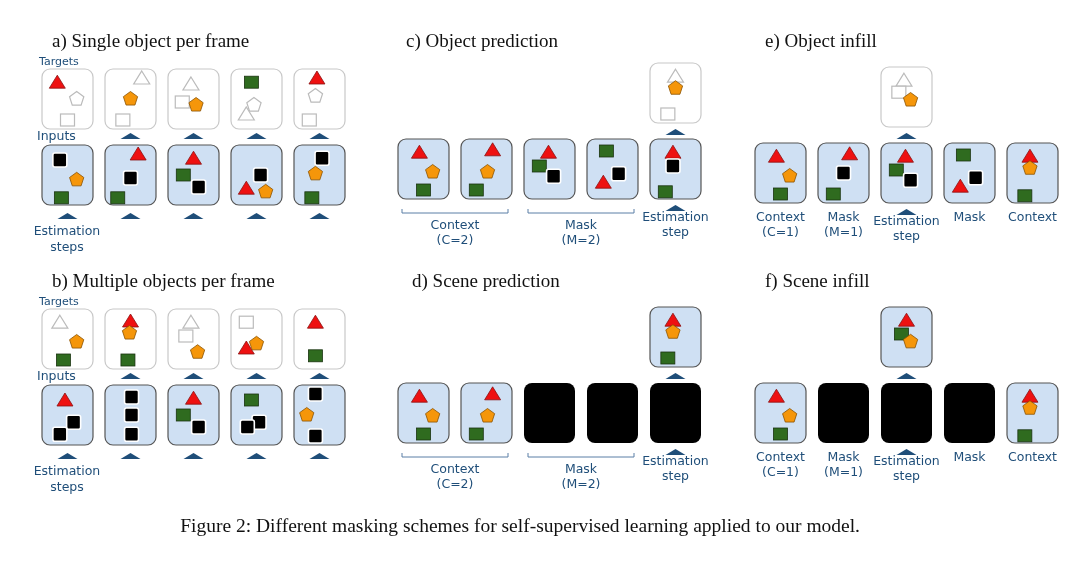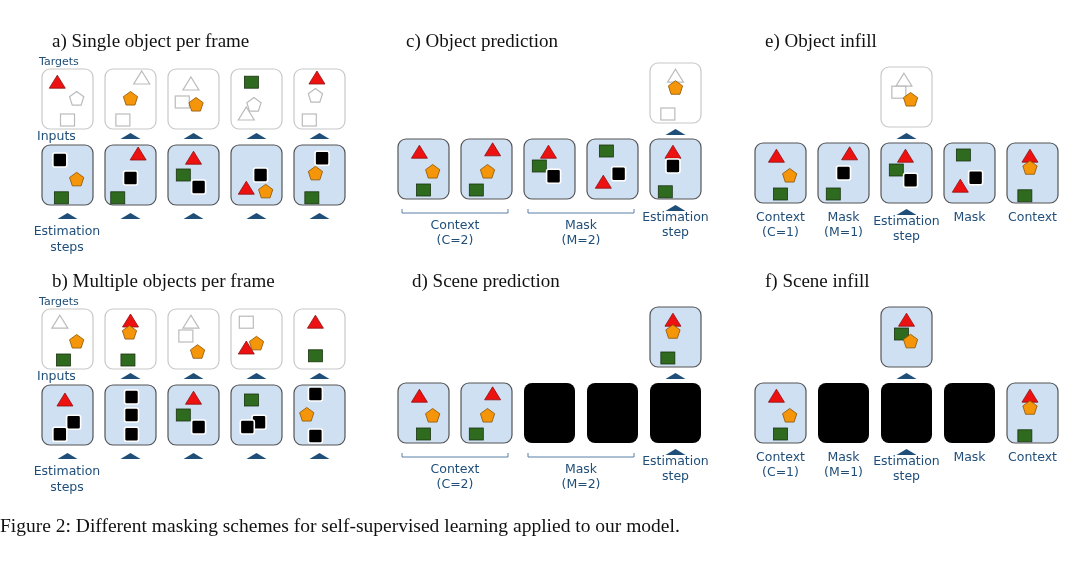--- a/index.html
+++ b/index.html
@@ -1,21 +1,21 @@
 <!DOCTYPE html>
 <html><head>
 <meta charset="utf-8">
 <style>
   html,body{margin:0;padding:0;background:#fff;}
   body{width:1080px;height:567px;position:relative;overflow:hidden;}
   #fig{position:absolute;left:0;top:0;}
   .ptitle{font-family:"Liberation Serif","DejaVu Serif",serif;font-size:19px;fill:#111;}
   .lbl{font-family:"DejaVu Sans","Liberation Sans",sans-serif;font-size:12.5px;fill:#1f4e79;}
   .small{font-family:"DejaVu Sans","Liberation Sans",sans-serif;font-size:11px;fill:#1f4e79;}
-  .caption{position:absolute;left:0;width:860px;top:515px;text-align:left;
+  .caption{position:absolute;left:0;width:860px;top:515px;text-align:right;
     font-family:"Liberation Serif","DejaVu Serif",serif;font-size:19.5px;color:#111;}
 </style>
 </head>
 <body>
 
 <svg id="fig" width="1080" height="510" viewBox="0 0 1080 510" xmlns="http://www.w3.org/2000/svg">
     <text x="52" y="47" class="ptitle" text-anchor="start">a) Single object per frame</text>
     <text x="39" y="65" class="small" text-anchor="start">Targets</text>
     <text x="37" y="140" class="lbl" text-anchor="start">Inputs</text>
     <g>

